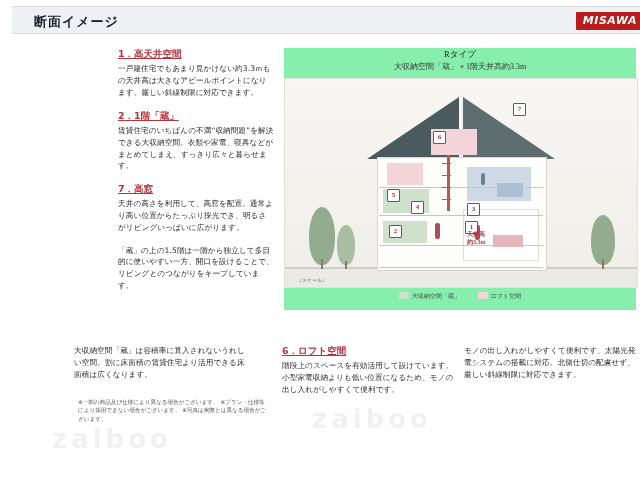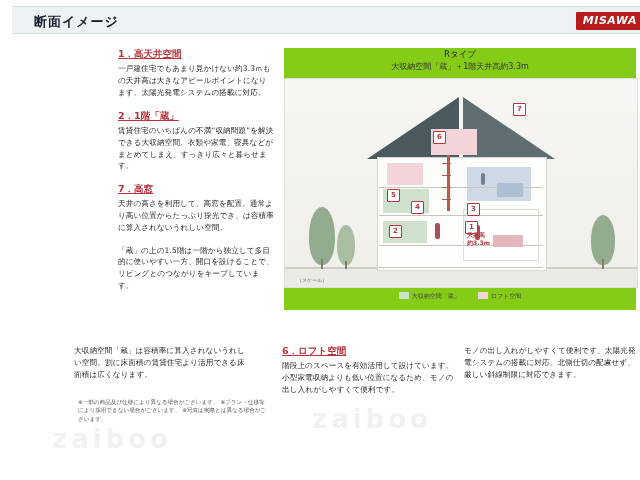--- a/index.html
+++ b/index.html
@@ -54,21 +54,22 @@
   .col3{left:390px;}
 
   .fineprint{
     position:absolute;left:66px;top:398px;width:190px;
     font-size:5.6px;color:#555;line-height:1.5;
   }
 
   
   .panel{
     position:absolute;left:272px;top:48px;width:352px;height:262px;
-    background:#84cc16;
+    background:#86efac;
+    font-family:Liberation Serif, serif;
   }
   .panel-cap{
     position:absolute;left:0;top:0;width:352px;text-align:center;
     font-size:8px;color:#333;line-height:1.5;
   }
   .panel-cap .big{font-size:8.5px;color:#222;}
 
   .scene{
     position:absolute;left:0;top:30px;width:352px;height:208px;
     background:#f3f2ee;
@@ -145,29 +146,29 @@
 <div class="page">
 
   <div class="header">
     <div class="header-title">断面イメージ</div>
     <div class="logo">MISAWA</div>
   </div>
 
   <div class="notes">
     <div class="note">
       <div class="note-title">1．高天井空間</div>
-      <div class="note-body">一戸建住宅でもあまり見かけない約3.3ｍもの天井高は大きなアピールポイントになります。太陽光発電システムの搭載に対応。</div>
+      <div class="note-body">一戸建住宅でもあまり見かけない約3.3ｍもの天井高は大きなアピールポイントになります。厳しい斜線制限に対応できます。</div>
     </div>
     <div class="note">
       <div class="note-title">2．1階「蔵」</div>
       <div class="note-body">賃貸住宅のいちばんの不満“収納問題”を解決できる大収納空間。衣類や家電、寝具などがまとめてしまえ、すっきり広々と暮らせます。</div>
     </div>
     <div class="note">
       <div class="note-title">7．高窓</div>
-      <div class="note-body">天井の高さを利用して、高窓を配置。通常より高い位置からたっぷり採光でき、は容積率に算入されないうれしい空間。</div>
+      <div class="note-body">天井の高さを利用して、高窓を配置。通常より高い位置からたっぷり採光でき、明るさがリビングいっぱいに広がります。</div>
     </div>
     <div class="note">
       <div class="note-body">「蔵」の上の1.5階は一階から独立して多目的に使いやすい一方、開口を設けることで、リビングとのつながりをキープしています。</div>
     </div>
   </div>
 
   <div class="notes-bottom">
     <div class="col col1">
       <div class="note-body">大収納空間「蔵」は容積率に算入されないうれしい空間。割に床面積の賃貸住宅より活用できる床面積は広くなります。</div>
     </div>

